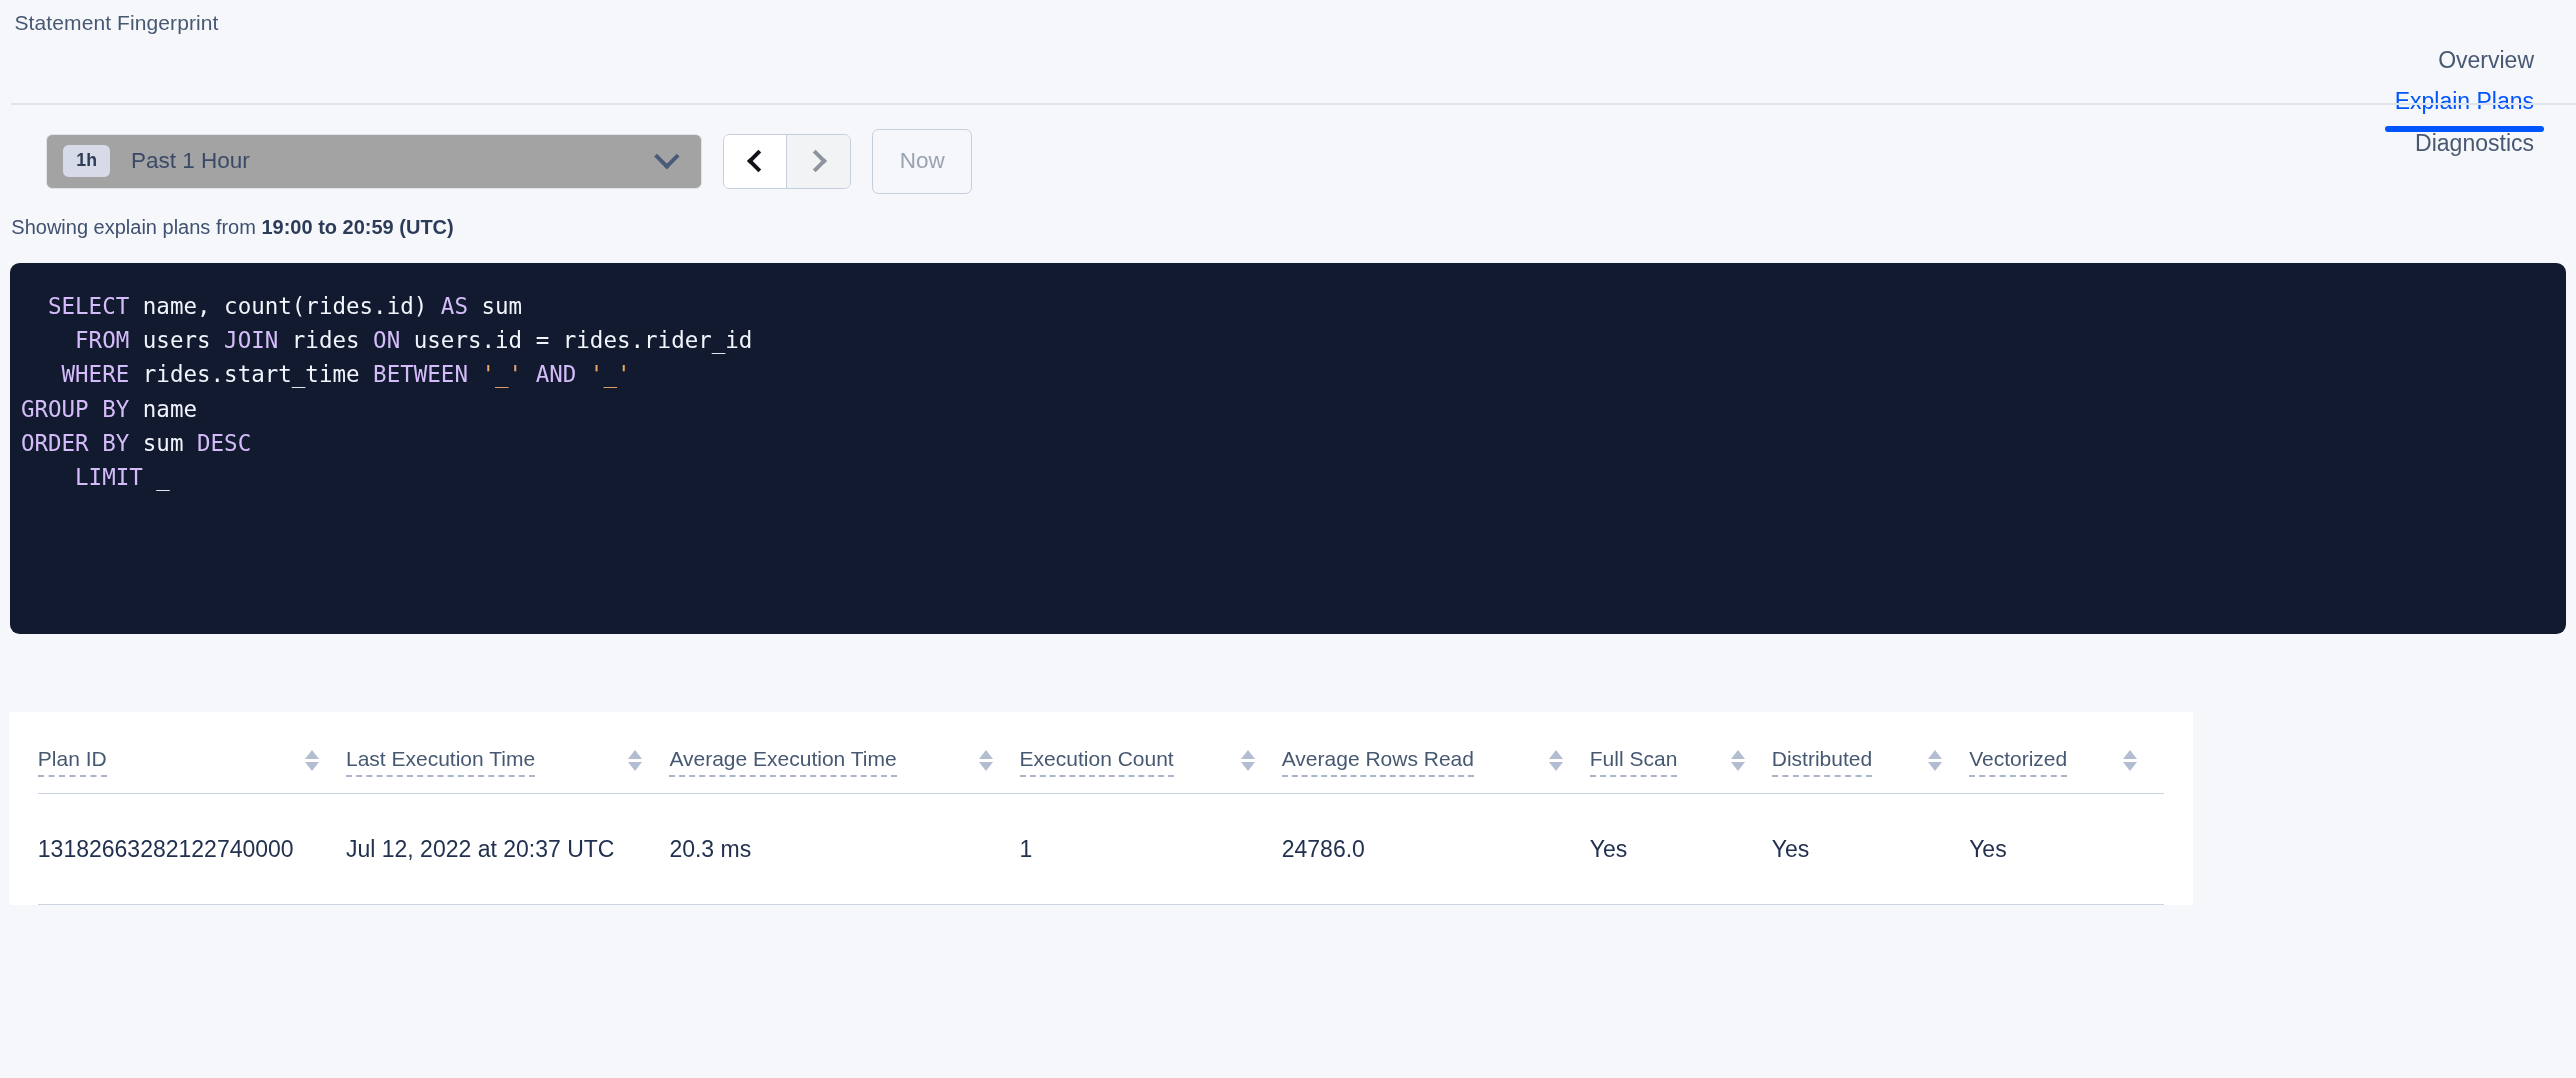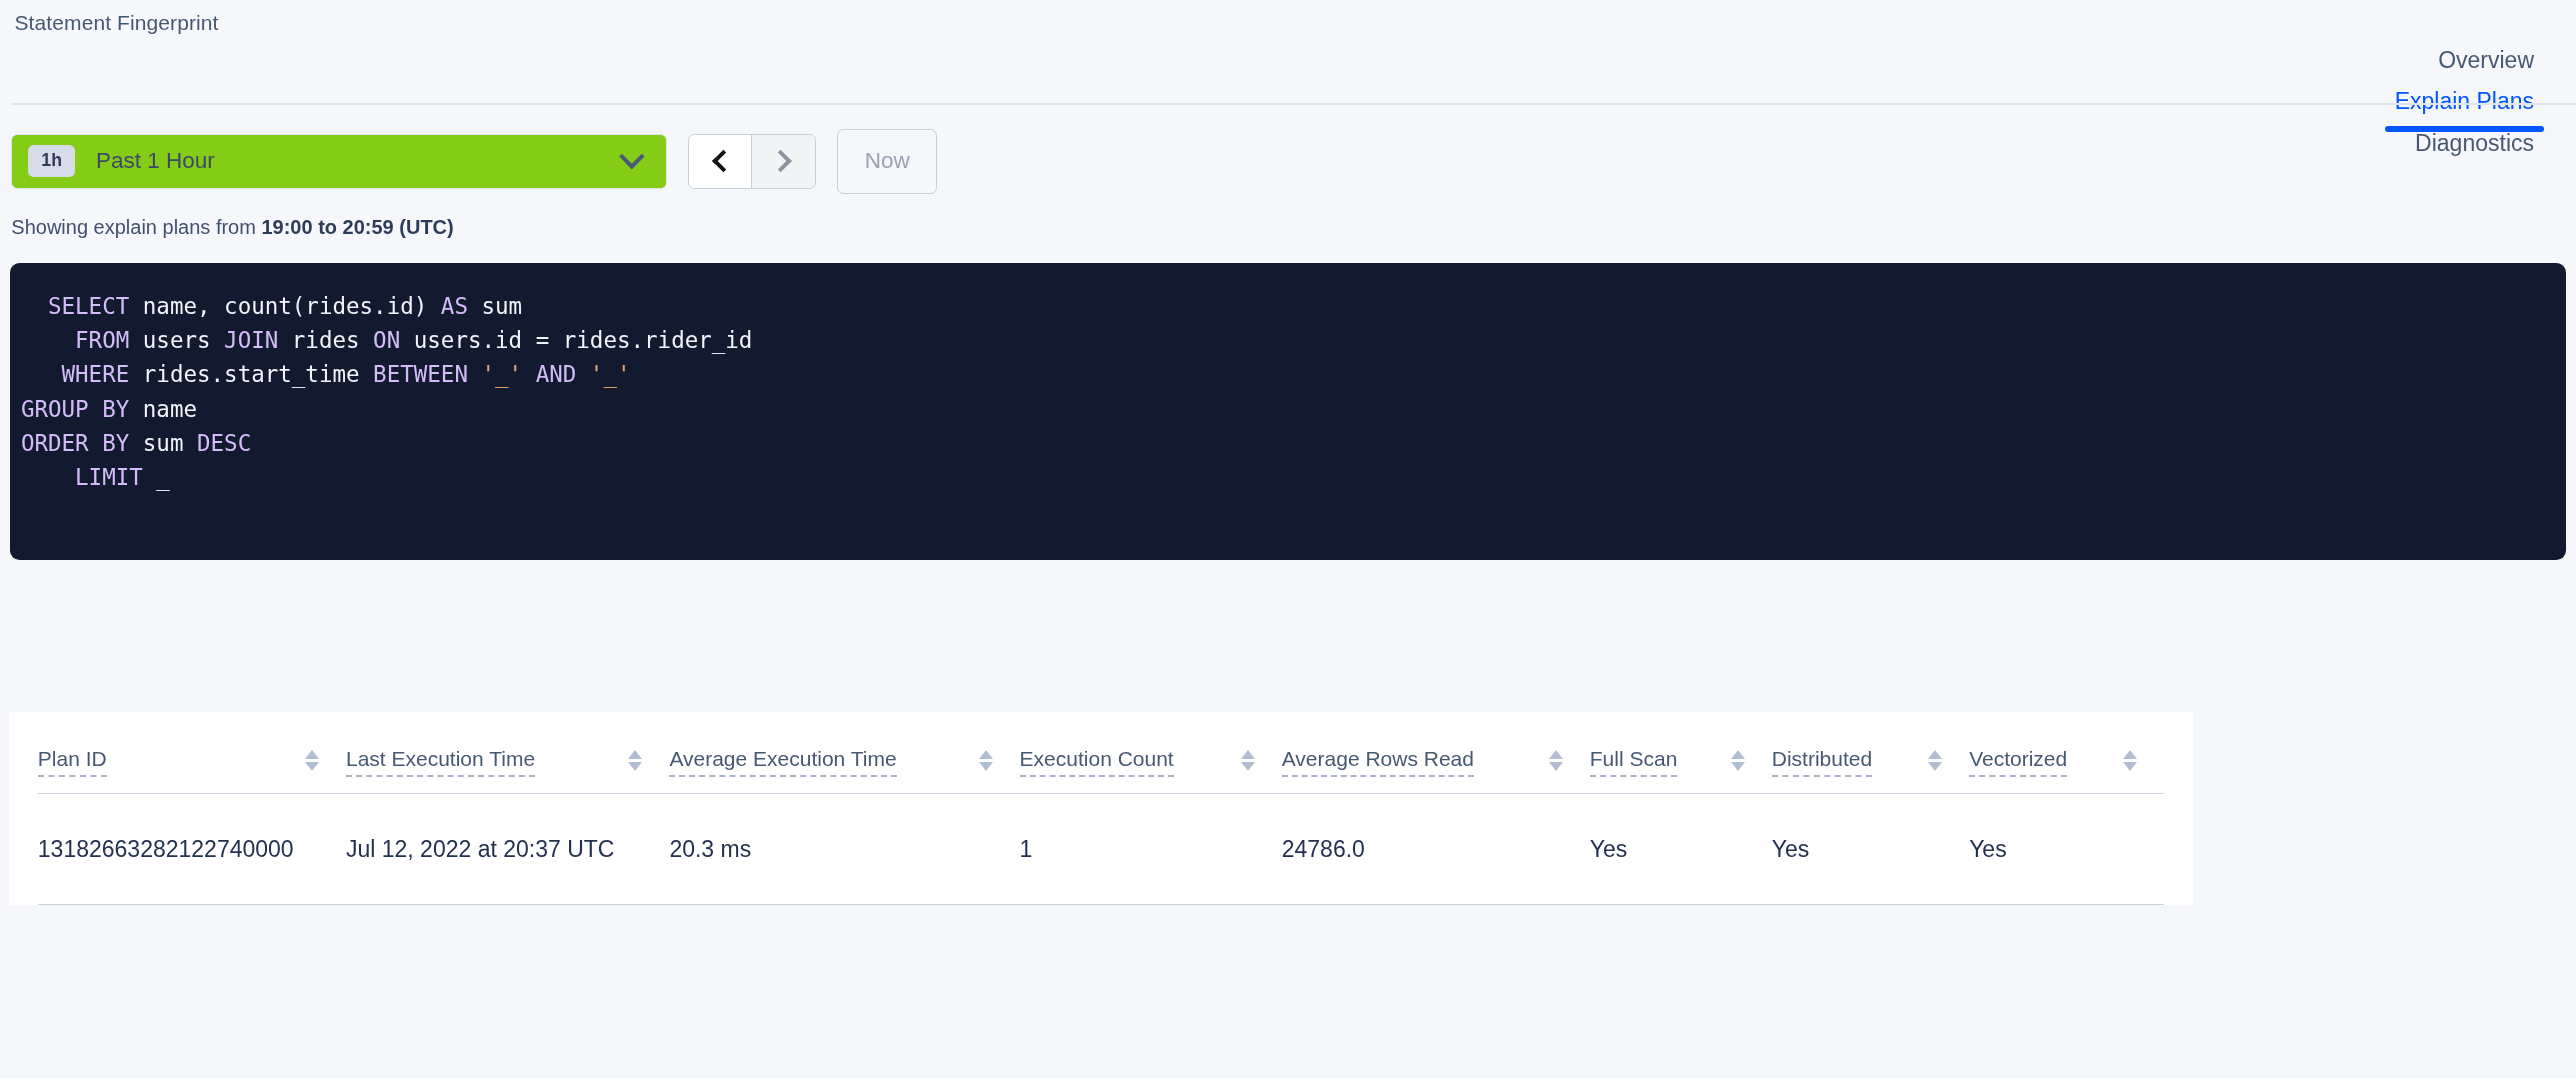--- a/index.html
+++ b/index.html
@@ -62,27 +62,28 @@
   #toolbar {
     display: flex;
     align-items: center;
     gap: 21px;
     padding: 24px 0 0 11.3px;
   }
 
   #time-select {
     width: 656px;
     height: 55px;
-    background: #84cc16;
+    background: #a3a3a3;
     border: 1.6px solid #dfe3eb;
     border-radius: 6.4px;
     display: flex;
     align-items: center;
     padding: 0 17.7px 0 16px;
     cursor: pointer;
+    margin-left: 35px;
   }
   #time-badge {
     background: #d6dbe7;
     color: #2f3d57;
     font-size: 17.7px;
     font-weight: bold;
     border-radius: 5.6px;
     padding: 7.2px 13px;
     line-height: 1;
     margin-right: 21px;
@@ -145,21 +146,21 @@
     padding: 22.5px 0 0 11.3px;
   }
   #range-note b { font-weight: bold; color: #2b3b58; }
 
   
   #sql-block {
     margin: 24px 9.6px 0 9.6px;
     background: #111a2e;
     border-radius: 9.6px;
     padding: 26px 0 27px 0;
-    height: 297px;
+    height: 371px;
   }
   #sql-code {
     font-family: "DejaVu Sans Mono", monospace;
     font-size: 22.5px;
     line-height: 1.52;
     white-space: pre;
     padding-left: 11.3px;
     color: #e8eaf2;
   }
   .kw  { color: #d4bbf9; }

